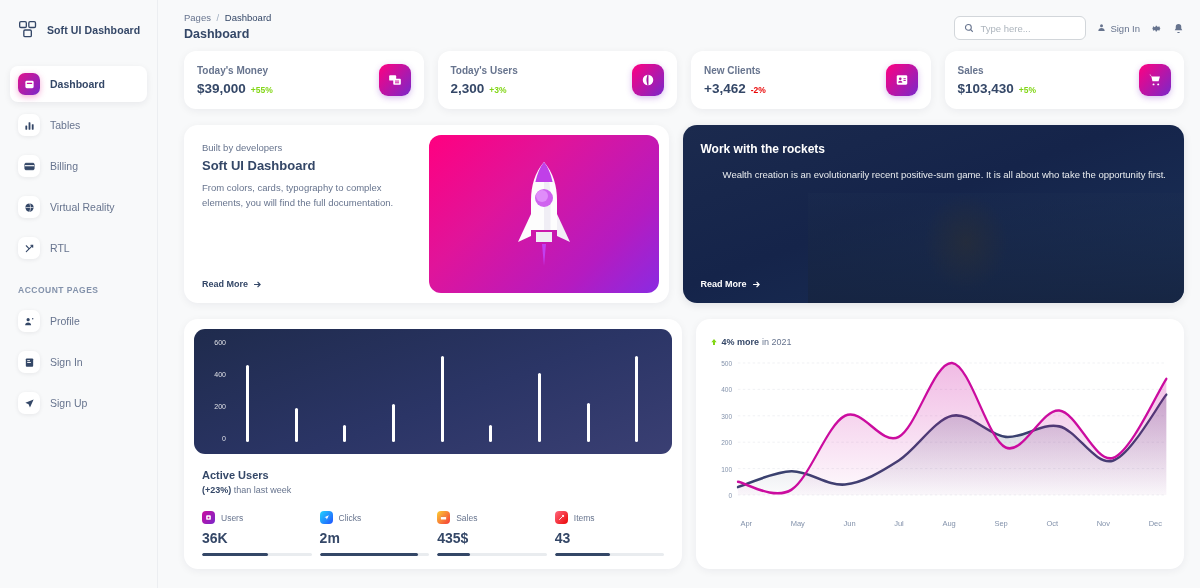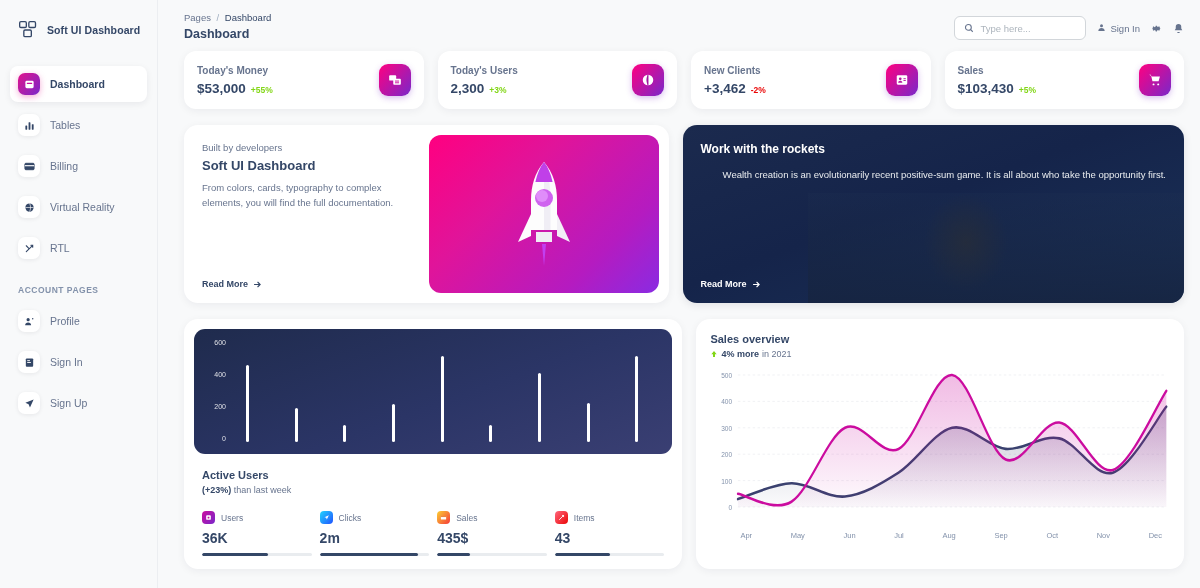--- a/index.html
+++ b/index.html
@@ -331,21 +331,21 @@
         </span>
       </div>
     </div>
 
     <section class="stats">
 
       <div class="stat">
         <div>
           <div class="stat-label">Today's Money</div>
           <div class="stat-value">
-            <span>$53,000</span>
+            <span>$39,000</span>
             <span class="stat-delta up">+55%</span>
           </div>
         </div>
         <div class="stat-icon">
           <svg viewBox="0 0 24 24" fill="#fff">
               <rect x="2" y="4" width="12" height="9" rx="1.5"></rect>
               <rect x="9" y="10" width="13" height="10" rx="1.5"></rect>
               <rect x="12" y="13" width="7" height="1.6" fill="#cb0c9f"></rect>
               <rect x="12" y="16" width="7" height="1.6" fill="#cb0c9f"></rect>
             </svg>
@@ -535,21 +535,20 @@
               </div>
               <div class="au-val">43</div>
               <div class="au-track">
                 <div class="au-fill" style="width:50%"></div>
               </div>
             </div>
           </div>
       </div>
 
       <div class="card-right">
-        <div class="so-title">Sales overview</div>
         <div class="so-sub">
           <svg width="8" height="8" viewBox="0 0 24 24" fill="#82d616">
               <path d="M12 3l8 10h-5v8H9v-8H4z"></path>
             </svg>
           <b>4% more</b>
             <span> in 2021</span>
         </div>
 
         <div class="linewrap">
           <svg id="linesvg" viewBox="0 0 560 160" preserveAspectRatio="none">

